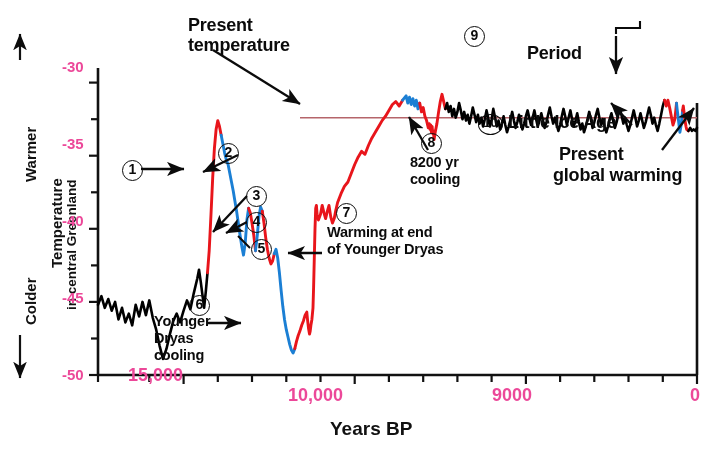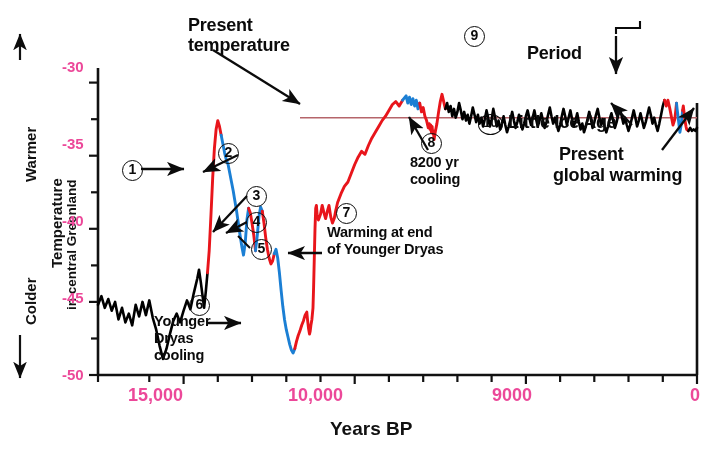--- a/index.html
+++ b/index.html
@@ -114,21 +114,21 @@
 
   <div class="axis-title rot" style="left:48px;top:268px;font-size:15px;">Temperature</div>
   <div class="axis-title rot" style="left:64px;top:310px;font-size:13.5px;">in central Greenland</div>
 
   <div class="tick-lbl" id="ylab0" style="left:62px;top:58px;">-30</div>
   <div class="tick-lbl" id="ylab1" style="left:62px;top:135px;">-35</div>
   <div class="tick-lbl" id="ylab2" style="left:62px;top:212px;">-40</div>
   <div class="tick-lbl" id="ylab3" style="left:62px;top:289px;">-45</div>
   <div class="tick-lbl" id="ylab4" style="left:62px;top:366px;">-50</div>
 
-  <div class="tick-lbl" style="left:128px;top:385px;font-size:18px;">15,000</div>
+  <div class="tick-lbl" style="left:128px;top:365px;font-size:18px;">15,000</div>
   <div class="tick-lbl" style="left:288px;top:385px;font-size:18px;">10,000</div>
   <div class="tick-lbl" style="left:492px;top:385px;font-size:18px;">9000</div>
   <div class="tick-lbl" style="left:690px;top:385px;font-size:18px;">0</div>
 
   <div class="axis-title" style="left:330px;top:418px;font-size:19px;">Years BP</div>
 
   <div class="lbl big" style="left:188px;top:16px;">Present</div>
   <div class="lbl big" style="left:188px;top:36px;">temperature</div>
 
   <div class="num" style="left:122px;top:160px;">1</div>

